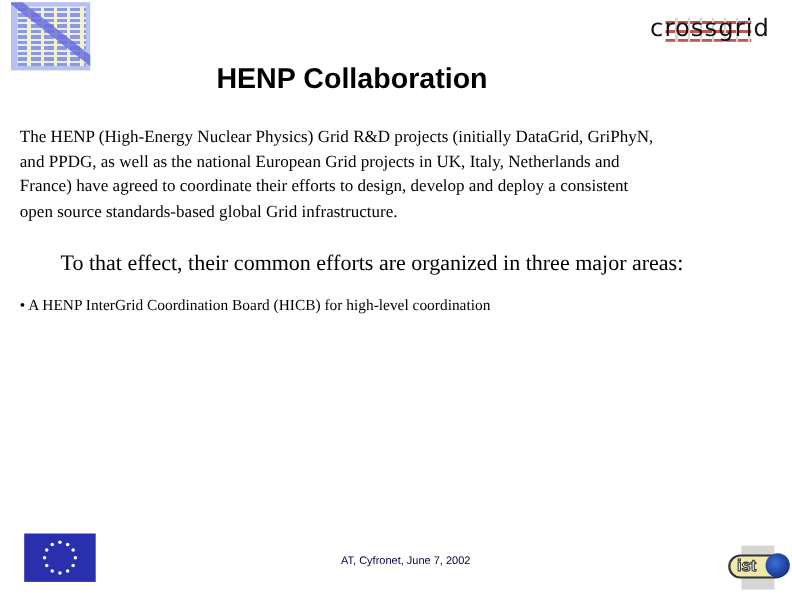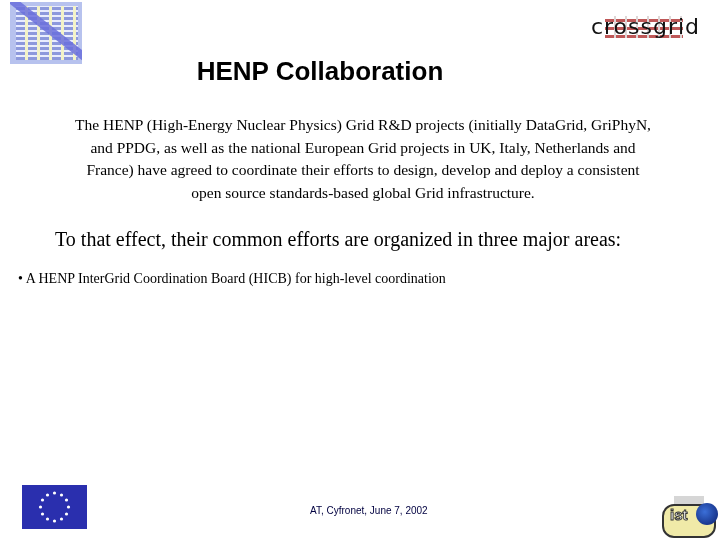--- a/index.html
+++ b/index.html
@@ -37,42 +37,42 @@
       color: #111; line-height: 26px;
     }
     .title {
       position: absolute; left: 0; top: 56px; width: 640px; text-align: center;
       font-family: "Liberation Sans", sans-serif; font-weight: bold; font-size: 26px;
     }
     .body-text {
       position: absolute; left: 18px; top: 114px; width: 690px;
       font-size: 15.5px; line-height: 22.5px;
     }
-    .para { margin: 0; text-align: center; }
+    .para { margin: 0; }
     .para2 { position: absolute; left: 18px; top: 228px; font-size: 20px; margin-left: 37px; }
     .bullets {
       position: absolute; left: 18px; top: 268px; font-size: 14px; line-height: 22.5px;
       margin: 0; padding: 0; list-style: none;
     }
     .bullets li::before { content: "• "; }
     .eu-flag {
       position: absolute; left: 22px; top: 485px; width: 65px; height: 44px;
       background: #2a2fae;
     }
     .eu-flag svg { position: absolute; left: 0; top: 0; }
     .footer {
       position: absolute; left: 310px; top: 505px;
       font-family: "Liberation Sans", sans-serif; font-size: 10px; color: #000040;
     }
     .ist-logo {
       position: absolute; left: 662px; top: 496px; width: 56px; height: 40px;
     }
     .ist-logo .bg { position: absolute; left: 12px; top: 0; width: 30px; height: 40px; background: #d6d6d6; }
     .ist-logo .oval {
-      position: absolute; left: 0; top: 8px; width: 54px; height: 34px; border-radius: 12px;
+      position: absolute; left: 0; top: 8px; width: 54px; height: 22px; border-radius: 12px;
       background: #f0eaa8; border: 2px solid #333; box-sizing: border-box;
       font-family: "Liberation Sans", sans-serif; font-weight: bold; font-size: 15px;
       color: #fff; -webkit-text-stroke: 1px #333; line-height: 18px; padding-left: 6px;
     }
     .ist-logo .globe {
       position: absolute; left: 34px; top: 7px; width: 22px; height: 22px; border-radius: 50%;
       background: radial-gradient(circle at 40% 40%, #3b6fd8, #0a1e6e);
     }
   </style>
 </head>

